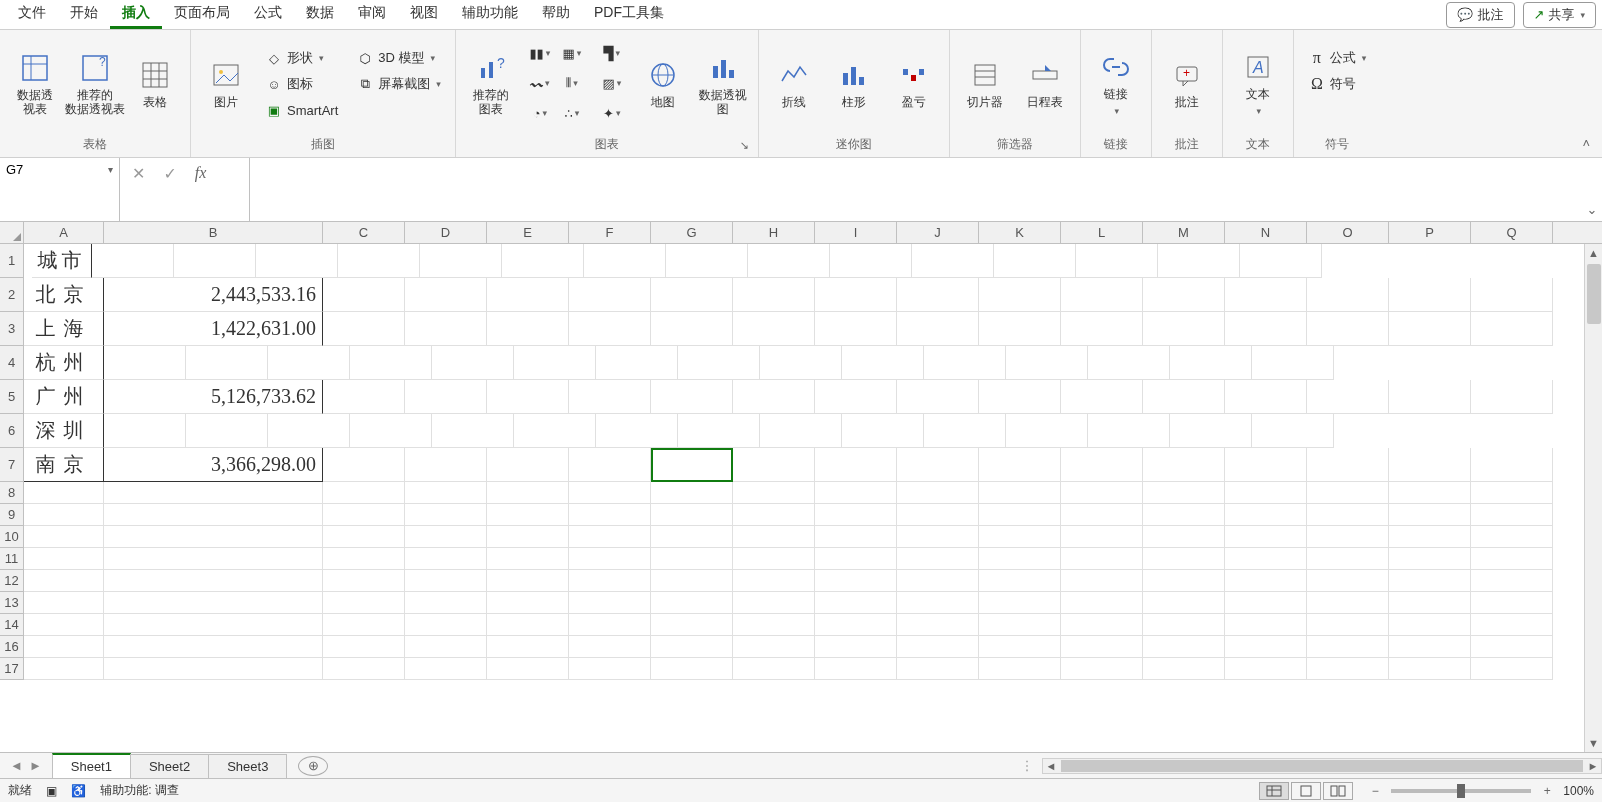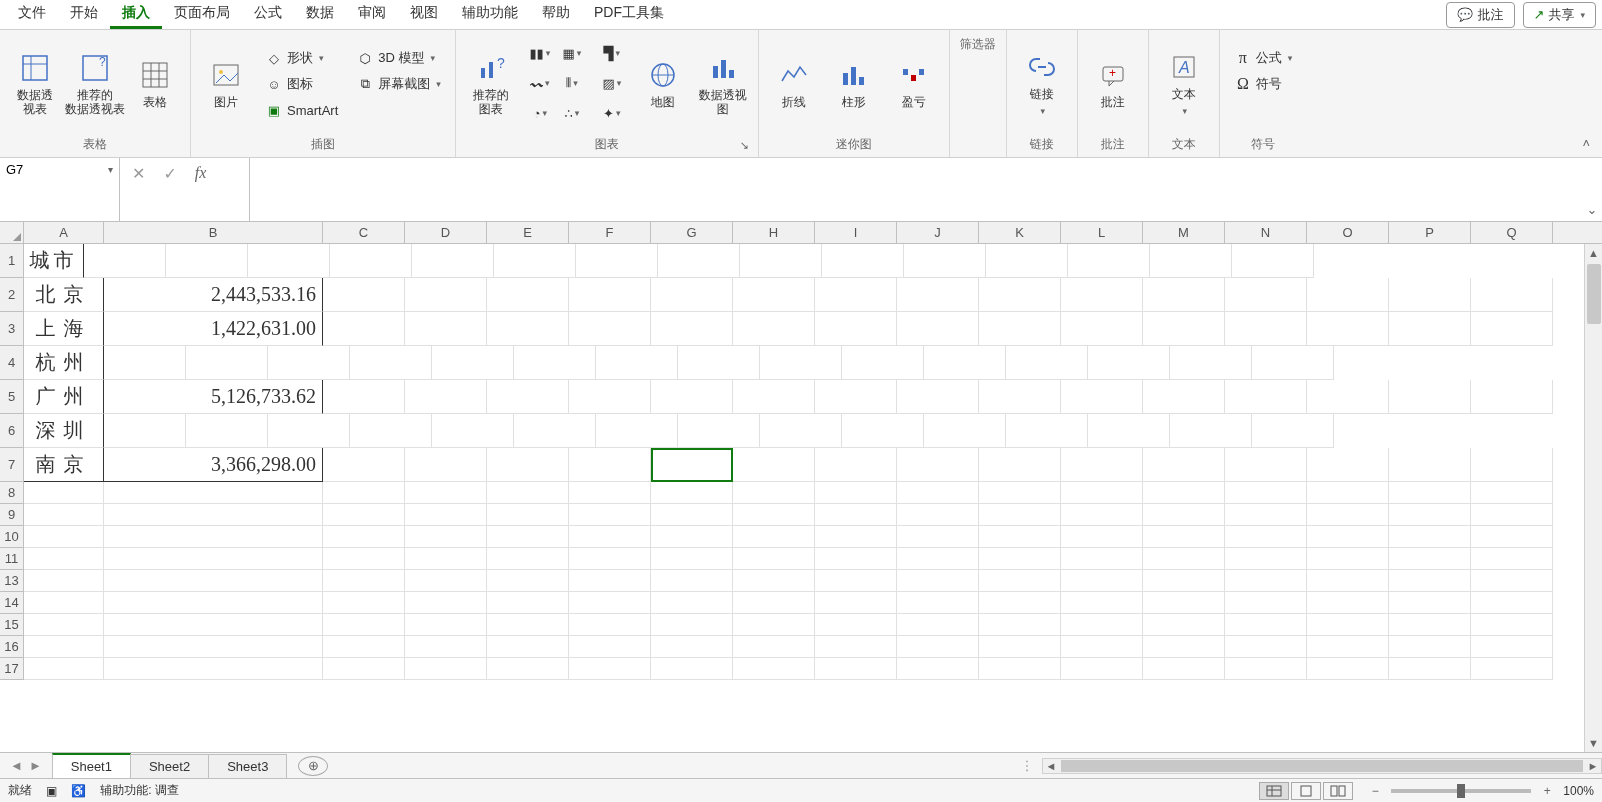--- a/index.html
+++ b/index.html
@@ -310,20 +310,41 @@
               <rect x="19" y="6" width="5" height="6" fill="#4472c4"></rect>
             </svg>
           </span>
           <span>盈亏</span>
         </div>
     </div>
     <div class="group-label">迷你图</div>
   </div>
 
   <div class="ribbon-group">
+    <div class="group-body">
+      <div class="big-btn">
+          <span class="icon">
+            <svg width="28" height="28">
+              <rect x="4" y="4" width="20" height="20" fill="none" stroke="#666"></rect>
+              <line x1="4" y1="10" x2="24" y2="10" stroke="#666"></line>
+              <line x1="4" y1="16" x2="24" y2="16" stroke="#666"></line>
+            </svg>
+          </span>
+          <span>切片器</span>
+        </div>
+      <div class="big-btn">
+          <span class="icon">
+            <svg width="28" height="28">
+              <rect x="2" y="10" width="24" height="8" fill="none" stroke="#666"></rect>
+              <polygon points="14,4 20,10 14,10" fill="#4472c4"></polygon>
+            </svg>
+          </span>
+          <span>日程表</span>
+        </div>
+    </div>
     <div class="group-label">筛选器</div>
   </div>
 
   <div class="ribbon-group">
     <div class="group-body">
       <div class="big-btn">
           <span class="icon">
             <svg width="28" height="28">
               <path d="M8,18 a6,6 0 0,1 0,-12 l4,0 M20,10 a6,6 0 0,1 0,12 l-4,0 M10,14 l8,0" fill="none" stroke="#4472c4" stroke-width="2"></path>
             </svg>
@@ -420,21 +441,21 @@
         <div class="col-h" style="width: 82px;">L</div>
         <div class="col-h" style="width: 82px;">M</div>
         <div class="col-h" style="width: 82px;">N</div>
         <div class="col-h" style="width: 82px;">O</div>
         <div class="col-h" style="width: 82px;">P</div>
         <div class="col-h" style="width: 82px;">Q</div>
       </div>
     <div class="rows" id="rows">
         <div class="row" data-row="1">
           <div class="row-h" style="height: 34px;">1</div>
-          <div class="cell data header" style="width: 60px; height: 34px;">城市</div>
+          <div class="cell data header" style="width: 60px; height: 34px; margin-left: 8px;">城市</div>
           <div class="cell" style="width: 82px; height: 34px;"></div>
           <div class="cell" style="width: 82px; height: 34px;"></div>
           <div class="cell" style="width: 82px; height: 34px;"></div>
           <div class="cell" style="width: 82px; height: 34px;"></div>
           <div class="cell" style="width: 82px; height: 34px;"></div>
           <div class="cell" style="width: 82px; height: 34px;"></div>
           <div class="cell" style="width: 82px; height: 34px;"></div>
           <div class="cell" style="width: 82px; height: 34px;"></div>
           <div class="cell" style="width: 82px; height: 34px;"></div>
           <div class="cell" style="width: 82px; height: 34px;"></div>
@@ -635,20 +656,40 @@
           <div class="cell" style="width: 82px; height: 22px;"></div>
           <div class="cell" style="width: 82px; height: 22px;"></div>
           <div class="cell" style="width: 82px; height: 22px;"></div>
           <div class="cell" style="width: 82px; height: 22px;"></div>
           <div class="cell" style="width: 82px; height: 22px;"></div>
           <div class="cell" style="width: 82px; height: 22px;"></div>
           <div class="cell" style="width: 82px; height: 22px;"></div>
           <div class="cell" style="width: 82px; height: 22px;"></div>
           <div class="cell" style="width: 82px; height: 22px;"></div>
         </div>
+        <div class="row" data-row="12">
+          <div class="row-h" style="height: 22px;">12</div>
+          <div class="cell" style="width: 80px; height: 22px;"></div>
+          <div class="cell" style="width: 219px; height: 22px;"></div>
+          <div class="cell" style="width: 82px; height: 22px;"></div>
+          <div class="cell" style="width: 82px; height: 22px;"></div>
+          <div class="cell" style="width: 82px; height: 22px;"></div>
+          <div class="cell" style="width: 82px; height: 22px;"></div>
+          <div class="cell" style="width: 82px; height: 22px;"></div>
+          <div class="cell" style="width: 82px; height: 22px;"></div>
+          <div class="cell" style="width: 82px; height: 22px;"></div>
+          <div class="cell" style="width: 82px; height: 22px;"></div>
+          <div class="cell" style="width: 82px; height: 22px;"></div>
+          <div class="cell" style="width: 82px; height: 22px;"></div>
+          <div class="cell" style="width: 82px; height: 22px;"></div>
+          <div class="cell" style="width: 82px; height: 22px;"></div>
+          <div class="cell" style="width: 82px; height: 22px;"></div>
+          <div class="cell" style="width: 82px; height: 22px;"></div>
+          <div class="cell" style="width: 82px; height: 22px;"></div>
+        </div>
         <div class="row" data-row="13">
           <div class="row-h" style="height: 22px;">13</div>
           <div class="cell" style="width: 80px; height: 22px;"></div>
           <div class="cell" style="width: 219px; height: 22px;"></div>
           <div class="cell" style="width: 82px; height: 22px;"></div>
           <div class="cell" style="width: 82px; height: 22px;"></div>
           <div class="cell" style="width: 82px; height: 22px;"></div>
           <div class="cell" style="width: 82px; height: 22px;"></div>
           <div class="cell" style="width: 82px; height: 22px;"></div>
           <div class="cell" style="width: 82px; height: 22px;"></div>
@@ -657,40 +698,20 @@
           <div class="cell" style="width: 82px; height: 22px;"></div>
           <div class="cell" style="width: 82px; height: 22px;"></div>
           <div class="cell" style="width: 82px; height: 22px;"></div>
           <div class="cell" style="width: 82px; height: 22px;"></div>
           <div class="cell" style="width: 82px; height: 22px;"></div>
           <div class="cell" style="width: 82px; height: 22px;"></div>
           <div class="cell" style="width: 82px; height: 22px;"></div>
         </div>
         <div class="row" data-row="14">
           <div class="row-h" style="height: 22px;">14</div>
-          <div class="cell" style="width: 80px; height: 22px;"></div>
-          <div class="cell" style="width: 219px; height: 22px;"></div>
-          <div class="cell" style="width: 82px; height: 22px;"></div>
-          <div class="cell" style="width: 82px; height: 22px;"></div>
-          <div class="cell" style="width: 82px; height: 22px;"></div>
-          <div class="cell" style="width: 82px; height: 22px;"></div>
-          <div class="cell" style="width: 82px; height: 22px;"></div>
-          <div class="cell" style="width: 82px; height: 22px;"></div>
-          <div class="cell" style="width: 82px; height: 22px;"></div>
-          <div class="cell" style="width: 82px; height: 22px;"></div>
-          <div class="cell" style="width: 82px; height: 22px;"></div>
-          <div class="cell" style="width: 82px; height: 22px;"></div>
-          <div class="cell" style="width: 82px; height: 22px;"></div>
-          <div class="cell" style="width: 82px; height: 22px;"></div>
-          <div class="cell" style="width: 82px; height: 22px;"></div>
-          <div class="cell" style="width: 82px; height: 22px;"></div>
-          <div class="cell" style="width: 82px; height: 22px;"></div>
-        </div>
-        <div class="row" data-row="15">
-          <div class="row-h" style="height: 22px;">15</div>
           <div class="cell" style="width: 80px; height: 22px;"></div>
           <div class="cell" style="width: 219px; height: 22px;"></div>
           <div class="cell" style="width: 82px; height: 22px;"></div>
           <div class="cell" style="width: 82px; height: 22px;"></div>
           <div class="cell" style="width: 82px; height: 22px;"></div>
           <div class="cell" style="width: 82px; height: 22px;"></div>
           <div class="cell" style="width: 82px; height: 22px;"></div>
           <div class="cell" style="width: 82px; height: 22px;"></div>
           <div class="cell" style="width: 82px; height: 22px;"></div>
           <div class="cell" style="width: 82px; height: 22px;"></div>

